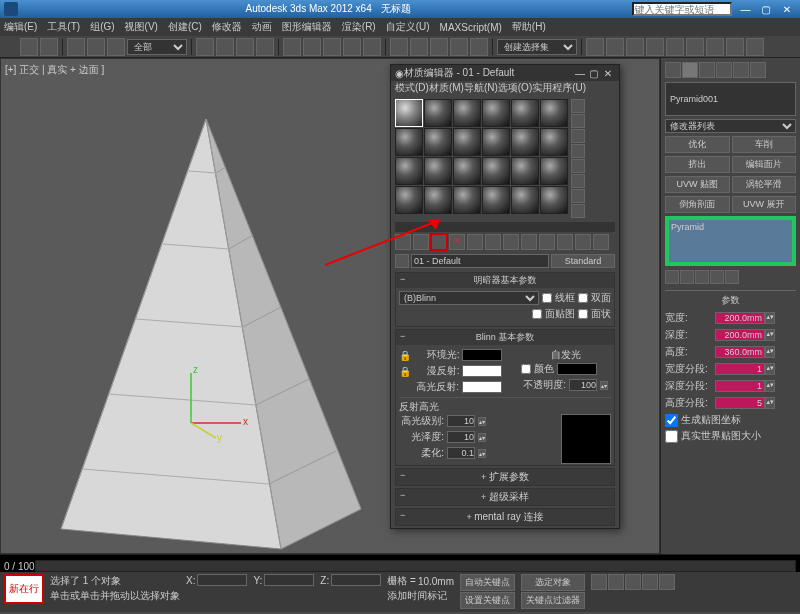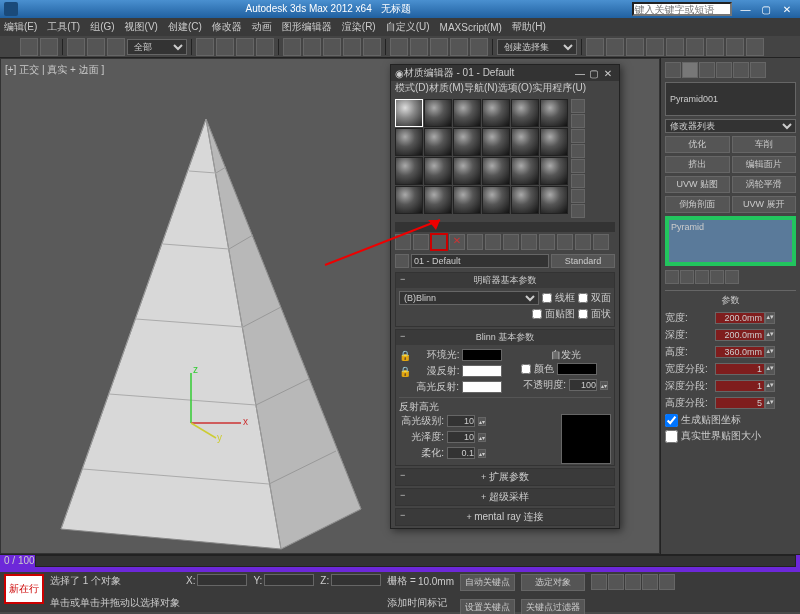--- a/index.html
+++ b/index.html
@@ -28,21 +28,21 @@
 .sp-dd{width:100%;background:#333;border:1px solid #666;color:#ccc;font-size:9px;margin-bottom:3px}
 .sp-btns{display:flex;gap:2px;margin-bottom:3px}
 .sp-btns button{flex:1;background:#555;border:1px solid #666;color:#ccc;font-size:9px;padding:1px}
 .sp-list{background:#5a7a9a;border:4px solid #22c55e;height:50px;padding:2px;font-size:9px;margin-bottom:4px}
 .sp-ticons{display:flex;gap:1px;margin-bottom:6px}
 .sp-ticons span{width:14px;height:14px;background:#555;border:1px solid #666}
 .sp-section{text-align:center;border-top:1px solid #666;padding-top:3px;margin-bottom:4px;font-size:9px}
 .sp-row{display:flex;align-items:center;margin-bottom:3px;font-size:9px}
 .sp-row label{width:50px}
 .sp-row .spin{flex:1;display:flex}
-.sp-row .spin input{width:50px;background:#7f1d1d;border:1px solid #666;color:#ccc;font-size:9px;text-align:right;padding:0 2px}
+.sp-row .spin input{width:50px;background:#be185d;border:1px solid #666;color:#ccc;font-size:9px;text-align:right;padding:0 2px}
 .sp-row .spin .ar{width:10px;background:#555;border:1px solid #666;font-size:7px;text-align:center}
 .sp-check{display:flex;align-items:center;font-size:9px;margin-bottom:2px}
 .sp-check input{margin-right:3px}
 
 .mateditor{position:absolute;top:64px;left:390px;width:230px;background:#444;border:1px solid #222;box-shadow:2px 2px 8px rgba(0,0,0,.5)}
 .me-title{height:16px;background:#333;display:flex;align-items:center;color:#ccc;padding:0 4px;font-size:10px}
 .me-title .t{flex:1}
 .me-title span.btn{width:14px;text-align:center;cursor:pointer}
 .me-menu{height:14px;background:#444;display:flex;padding:0 4px;color:#ccc;font-size:9px;}
 .me-slots{display:flex;padding:4px}
@@ -65,25 +65,25 @@
 .me-roll-b{padding:3px;font-size:9px;color:#ccc}
 .me-r{display:flex;align-items:center;margin-bottom:2px;gap:3px}
 .me-r label{width:45px;text-align:right}
 .me-r .sw{width:40px;height:12px;background:#000;border:1px solid #666}
 .me-r .sw.w{background:#fff}
 .me-r input[type=text]{width:28px;background:#333;border:1px solid #666;color:#ccc;font-size:9px;text-align:right}
 .me-r .ar{width:8px;background:#555;border:1px solid #666;font-size:6px}
 .me-r .ck{width:10px;height:10px}
 .me-preview{width:50px;height:50px;background:#000;border:1px solid #666;float:right;margin-left:4px}
 .arrow{position:absolute;top:210px;left:320px;pointer-events:none}
-.timeline{height:18px;background:#6d28d9;border-top:1px solid #222;display:flex;align-items:flex-start;padding:0 4px;color:#ccc;font-size:9px}
+.timeline{height:18px;background:#000000;border-top:1px solid #222;display:flex;align-items:flex-end;padding:0 4px;color:#ccc;font-size:9px}
 .timeline .tl{flex:1;height:12px;background:#333;border:1px solid #222;position:relative}
 .statusbar{height:40px;background:#3a3a3a;color:#ccc;font-size:9px;padding:2px 4px;display:flex;gap:6px;align-items:flex-start}
 .statusbar .redbox{width:40px;height:30px;background:#ffffff;border:2px solid #c00;color:#c00;display:flex;align-items:center;justify-content:center}
-.statusbar .col{display:flex;flex-direction:column;gap:8px}
+.statusbar .col{display:flex;flex-direction:column;gap:1px}
 .statusbar .fld{display:flex;align-items:center;gap:2px}
 .statusbar .fld input{width:50px;background:#333;border:1px solid #666;color:#ccc;font-size:9px}
 .statusbar .playbtns{display:flex;gap:1px}
 .statusbar .playbtns span{width:16px;height:16px;background:#555;border:1px solid #666}
 .statusbar button{background:#555;border:1px solid #666;color:#ccc;font-size:9px;padding:1px 4px}
 </style>
 </head>
 <body>
 
 <div class="titlebar">

